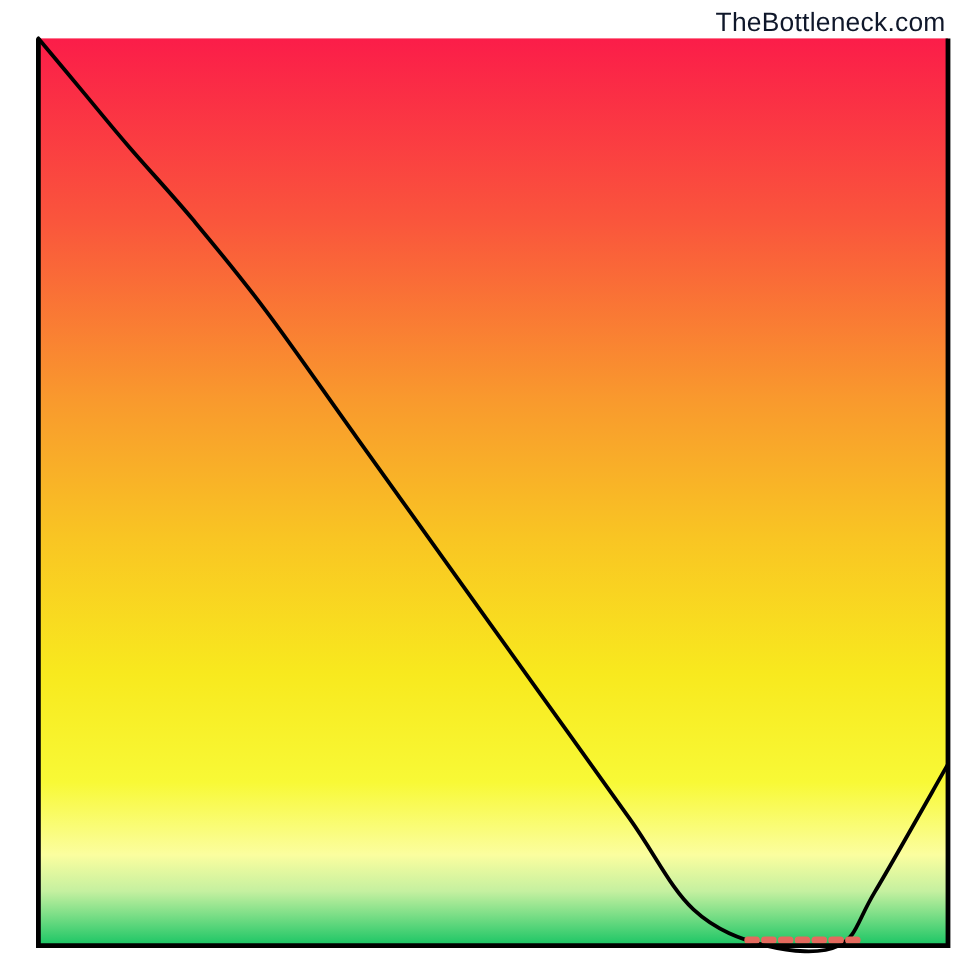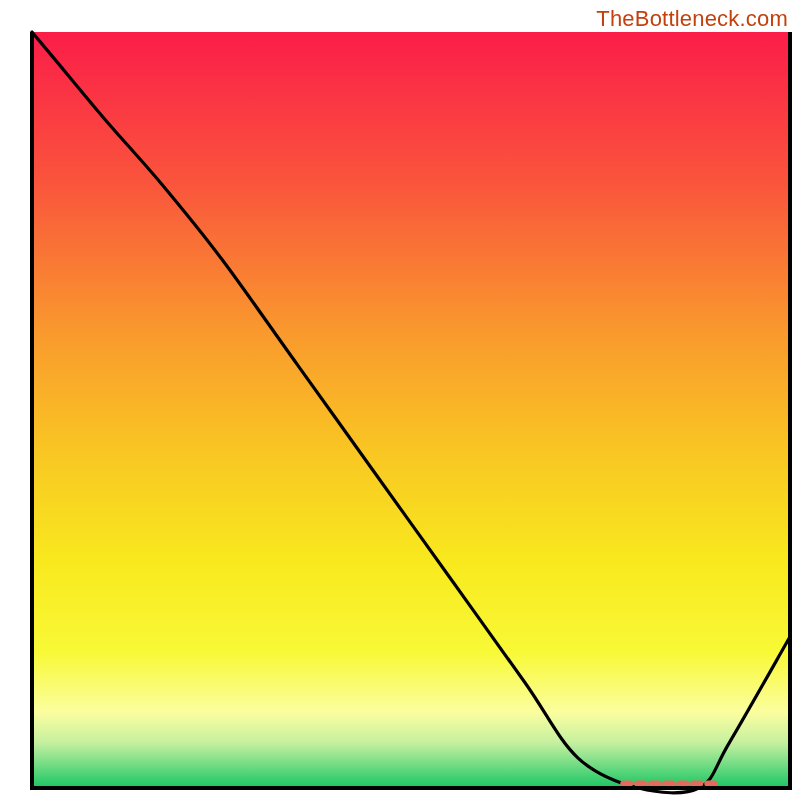--- a/index.html
+++ b/index.html
@@ -13,21 +13,21 @@
   }
   .stage {
     position: relative;
     width: 800px;
     height: 800px;
   }
   .watermark {
     position: absolute;
     top: 6px;
     right: 12px;
-    color: #c2410c;
+    color: #0f172a;
     font-size: 22px;
     font-weight: 500;
     letter-spacing: 0.2px;
   }
   
   svg.plot {
     position: absolute;
     left: 0;
     top: 0;
   }

